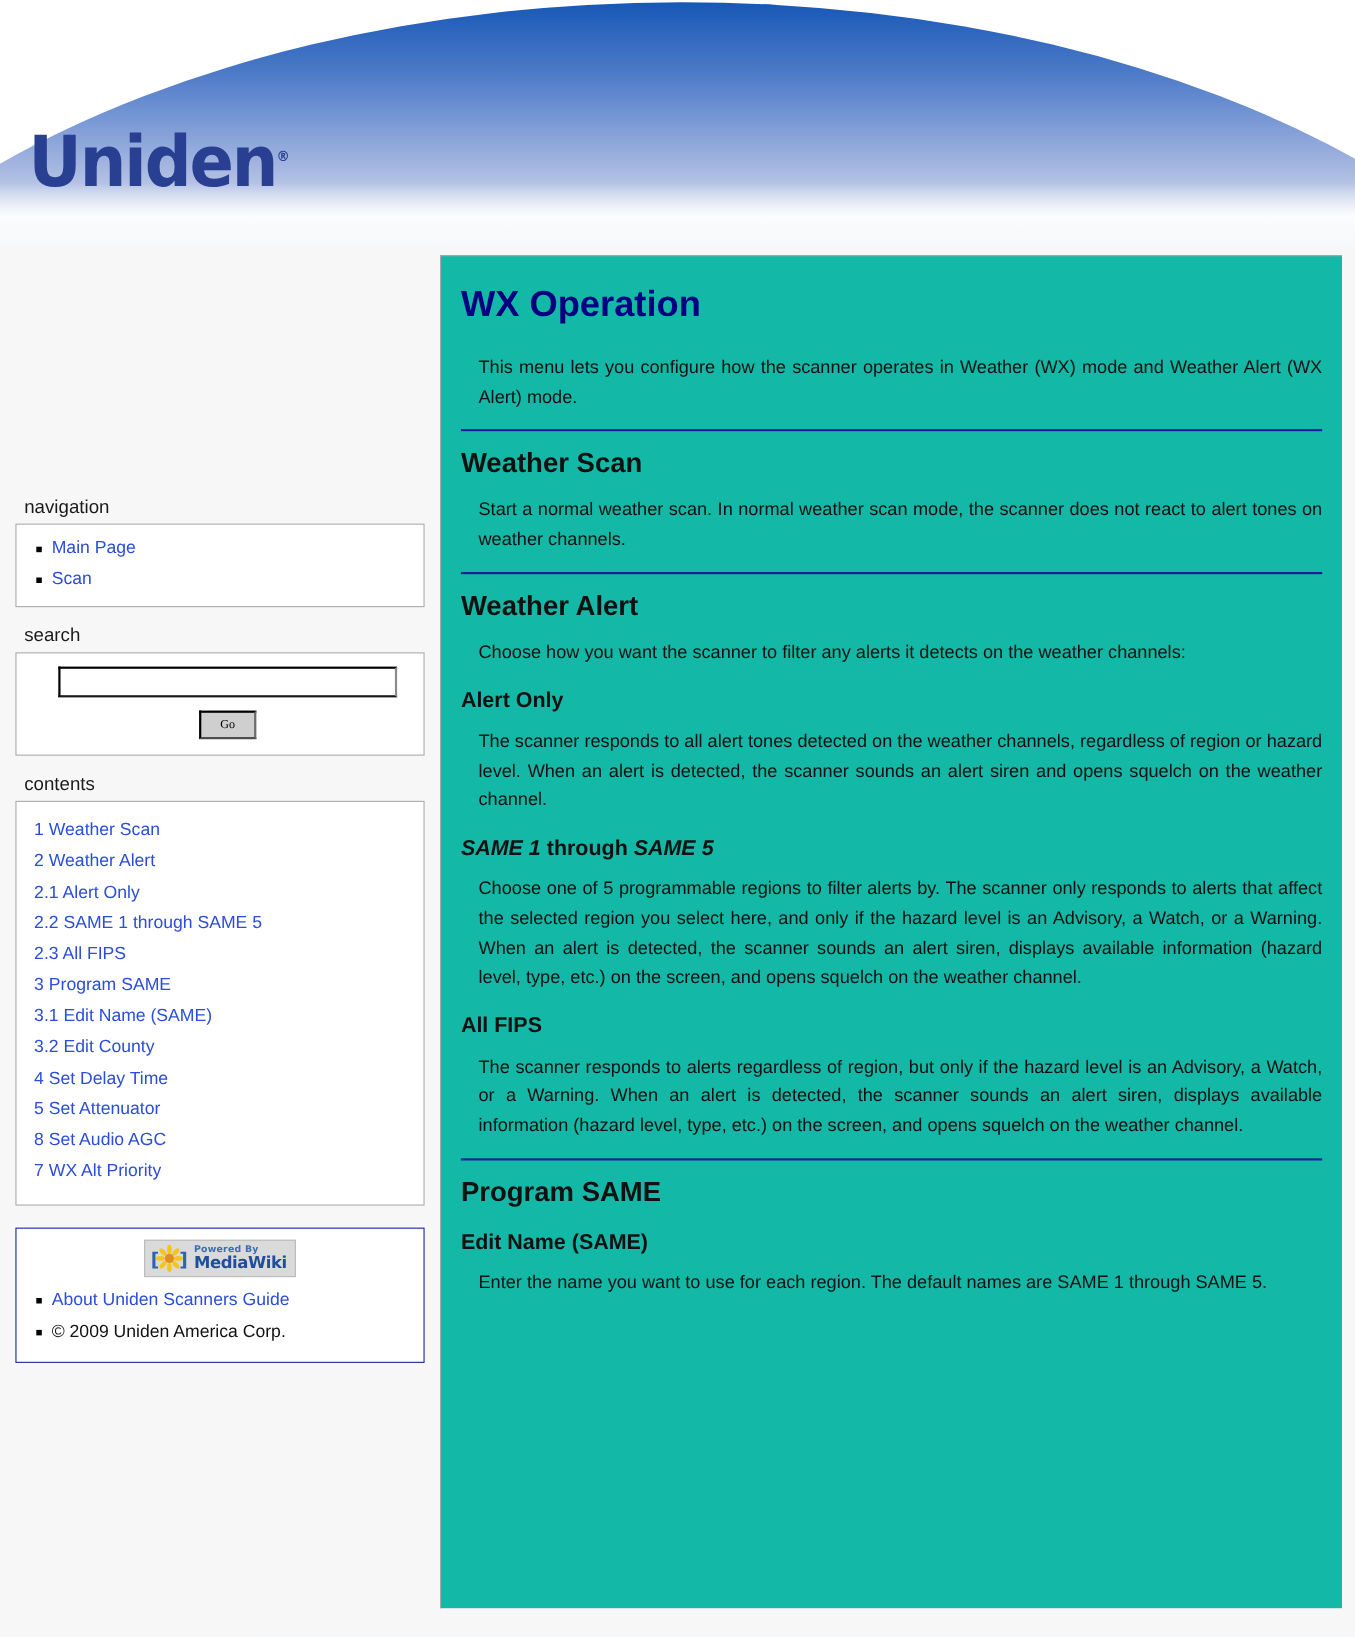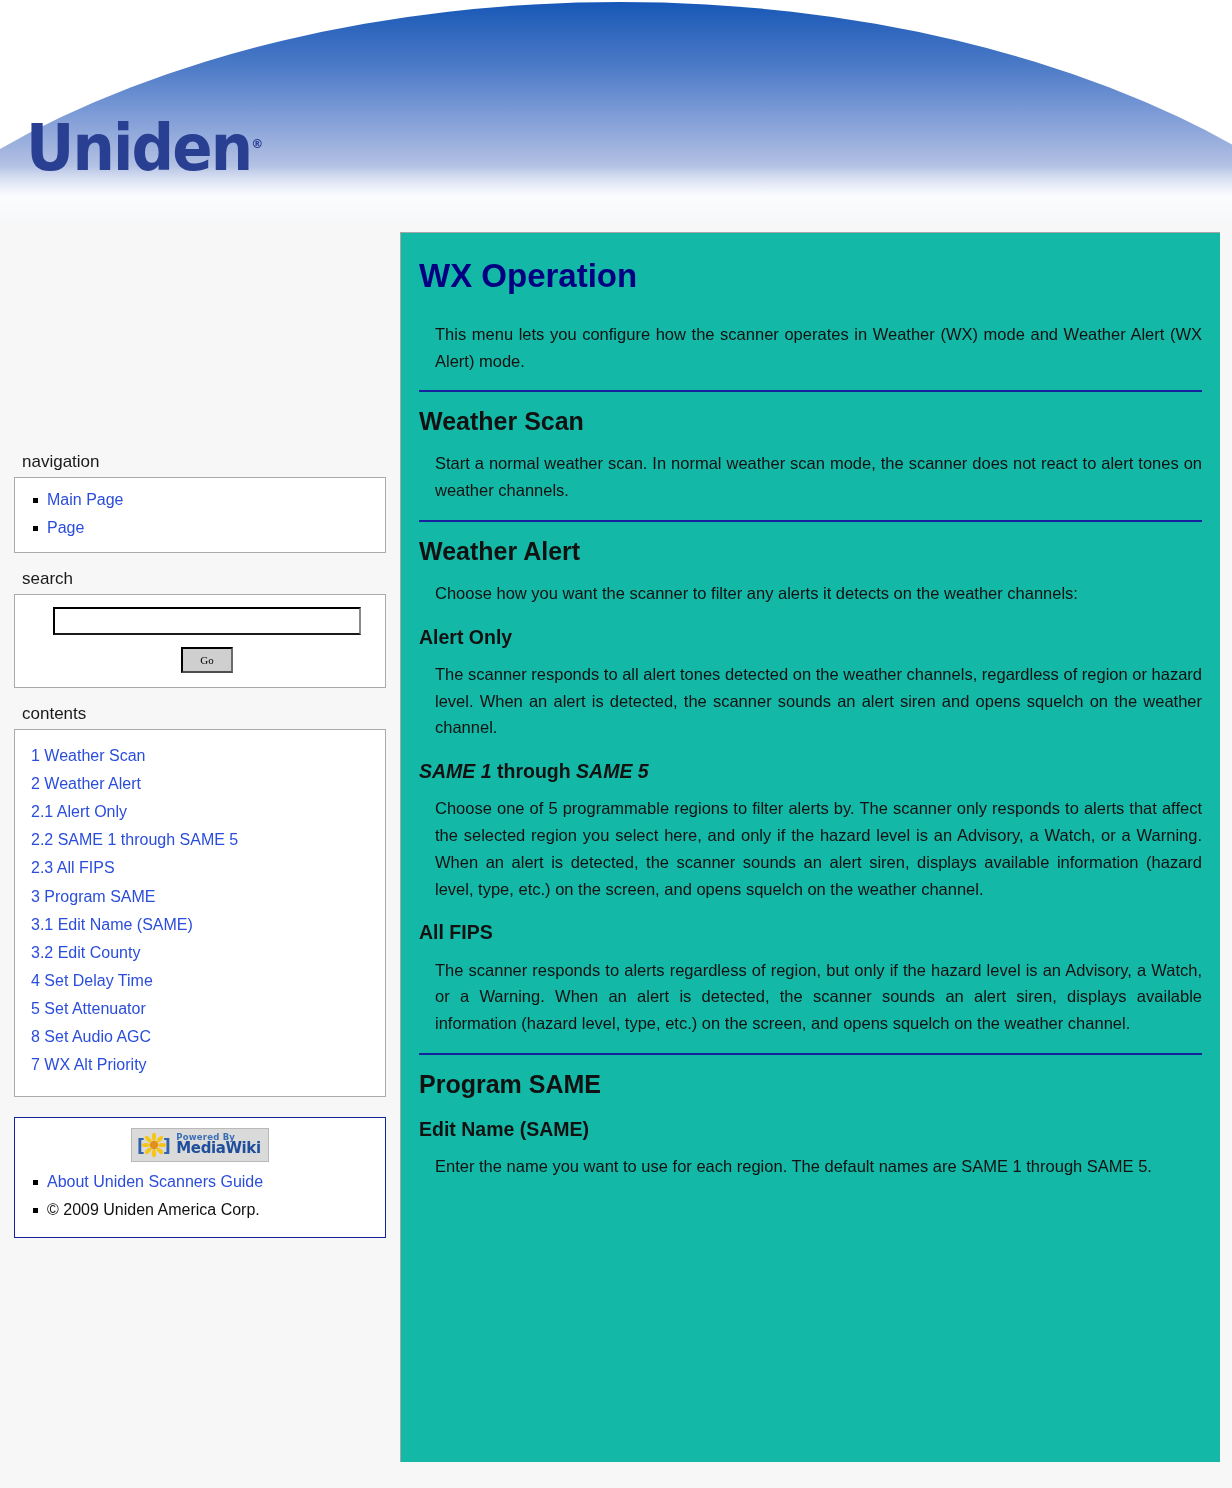--- a/index.html
+++ b/index.html
@@ -258,21 +258,21 @@
     <div class="sidebar">
 
       <div class="portlet">
         <div class="portlet-title">navigation</div>
         <div class="portlet-body">
           <ul>
             <li>
               <a class="wlink" href="#">Main Page</a>
             </li>
             <li>
-              <a class="wlink" href="#">Page</a>
+              <a class="wlink" href="#">Scan</a>
             </li>
           </ul>
         </div>
       </div>
 
       <div class="portlet">
         <div class="portlet-title">search</div>
         <div class="search-body">
           <input class="search-input" type="text" placeholder="" style="">
           <button class="go-button">Go</button>

